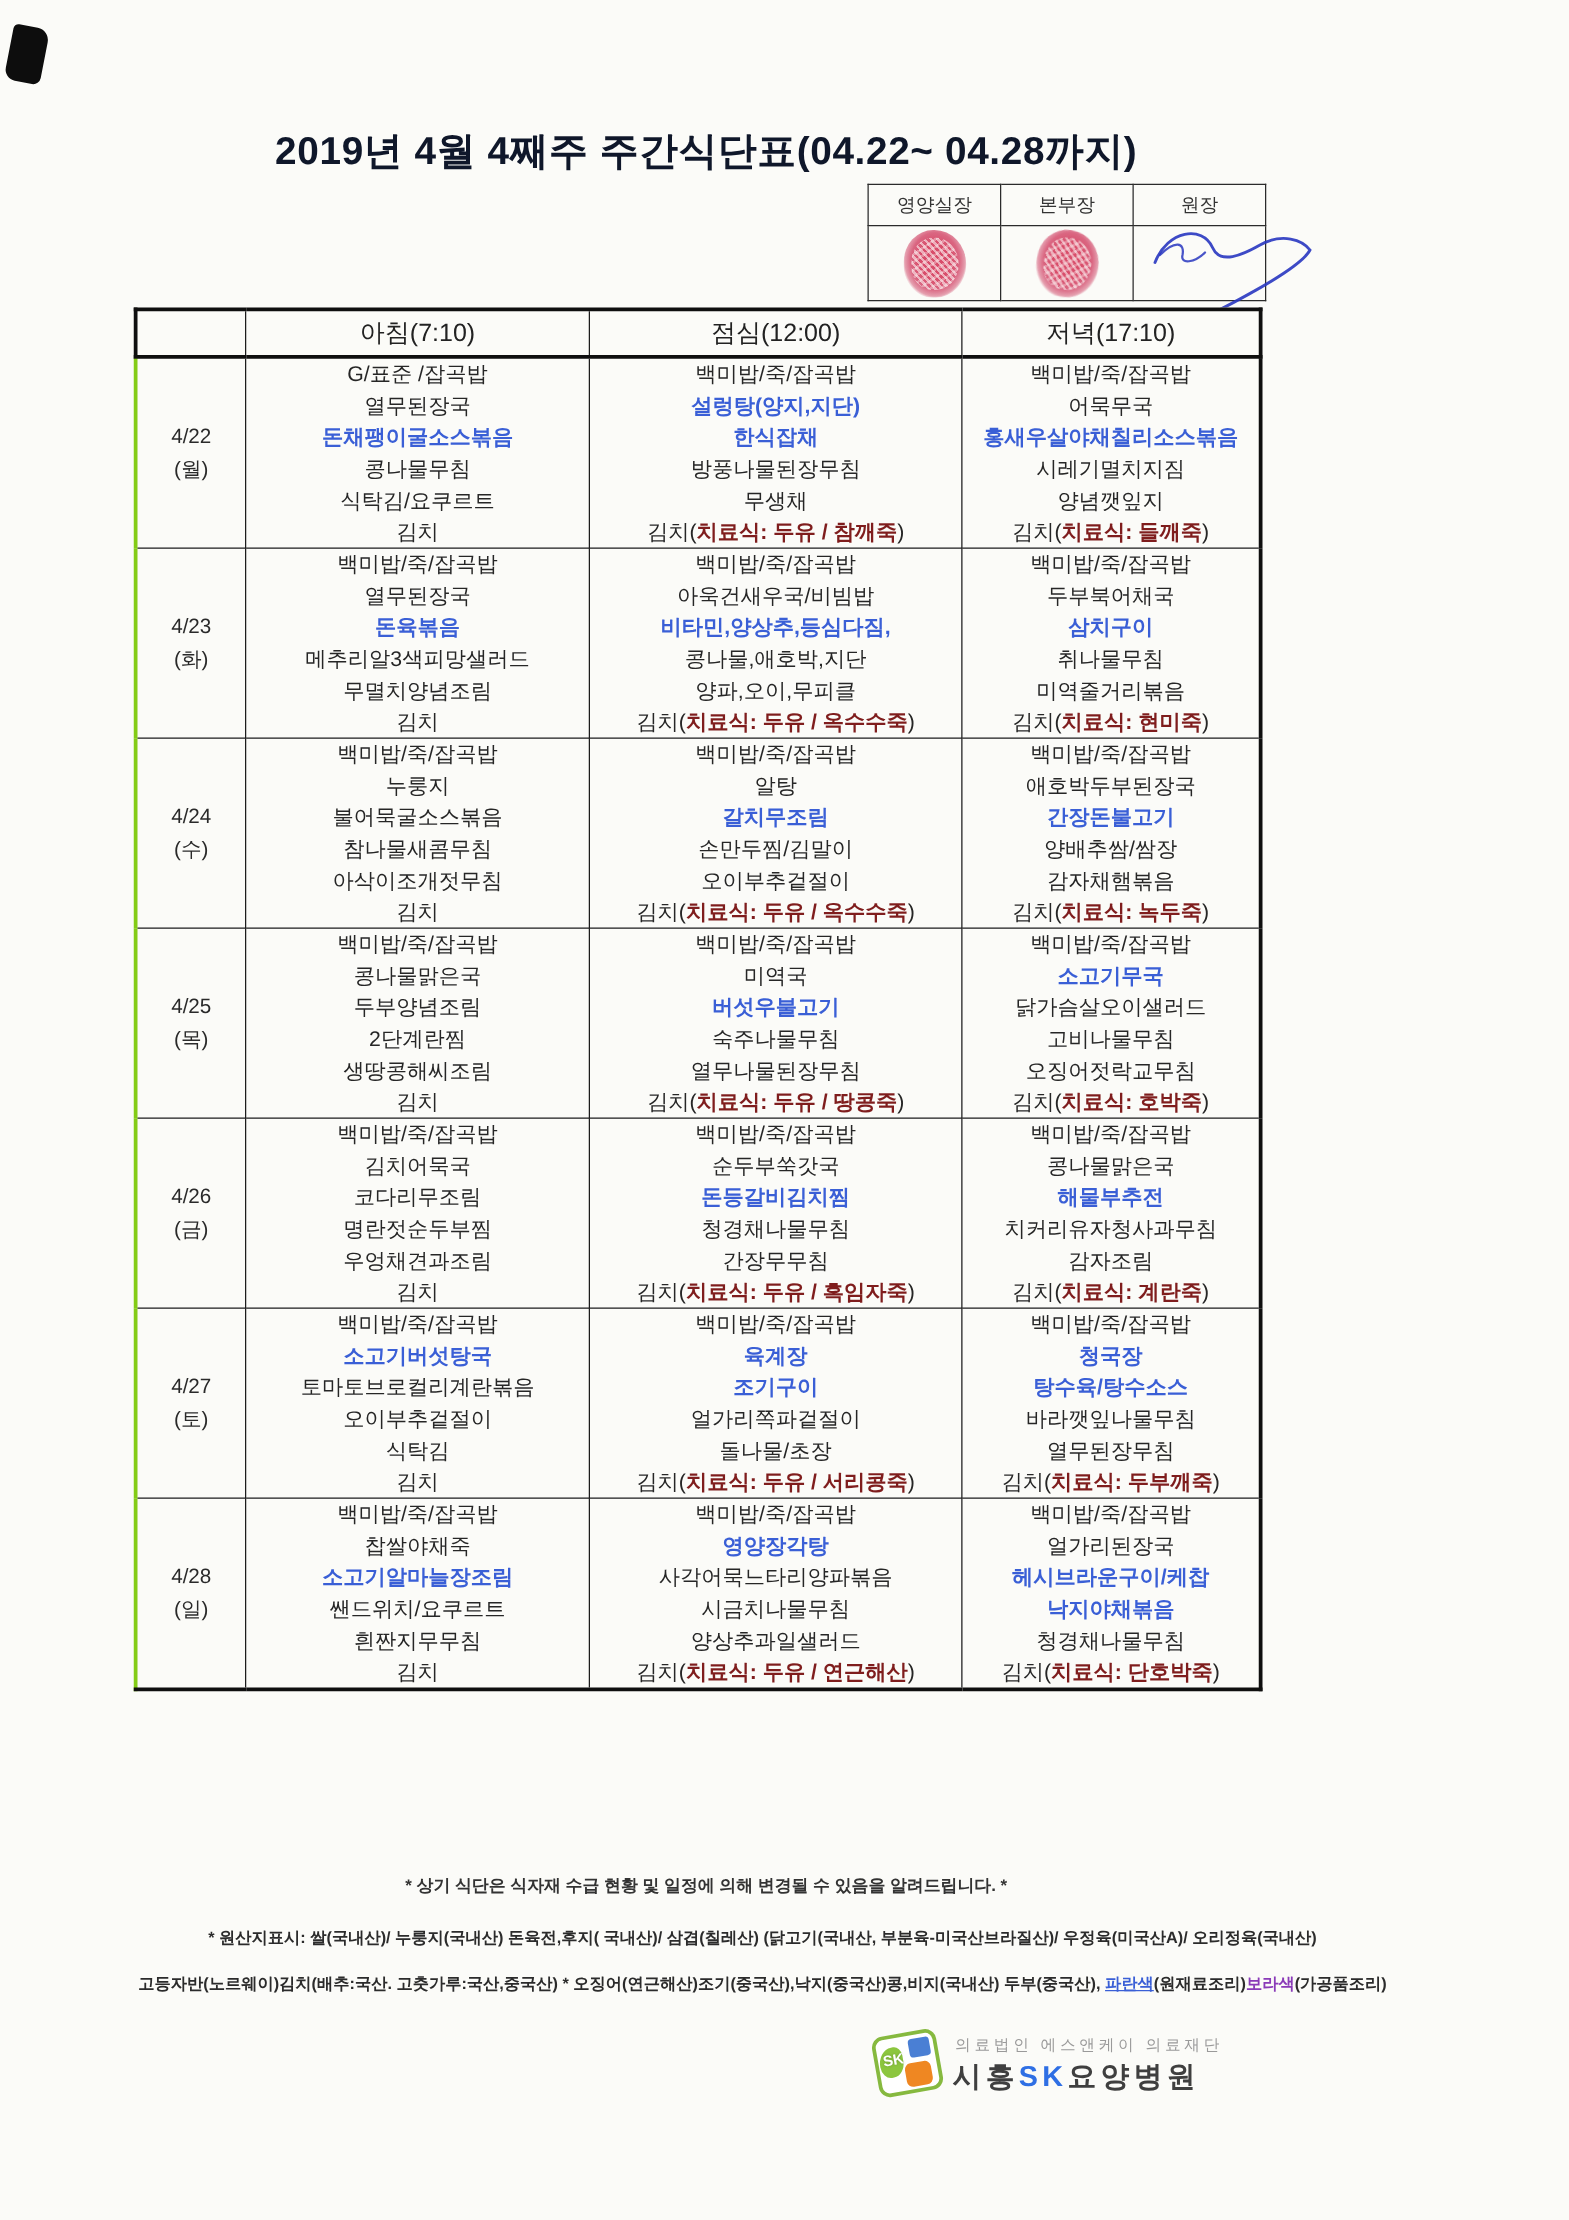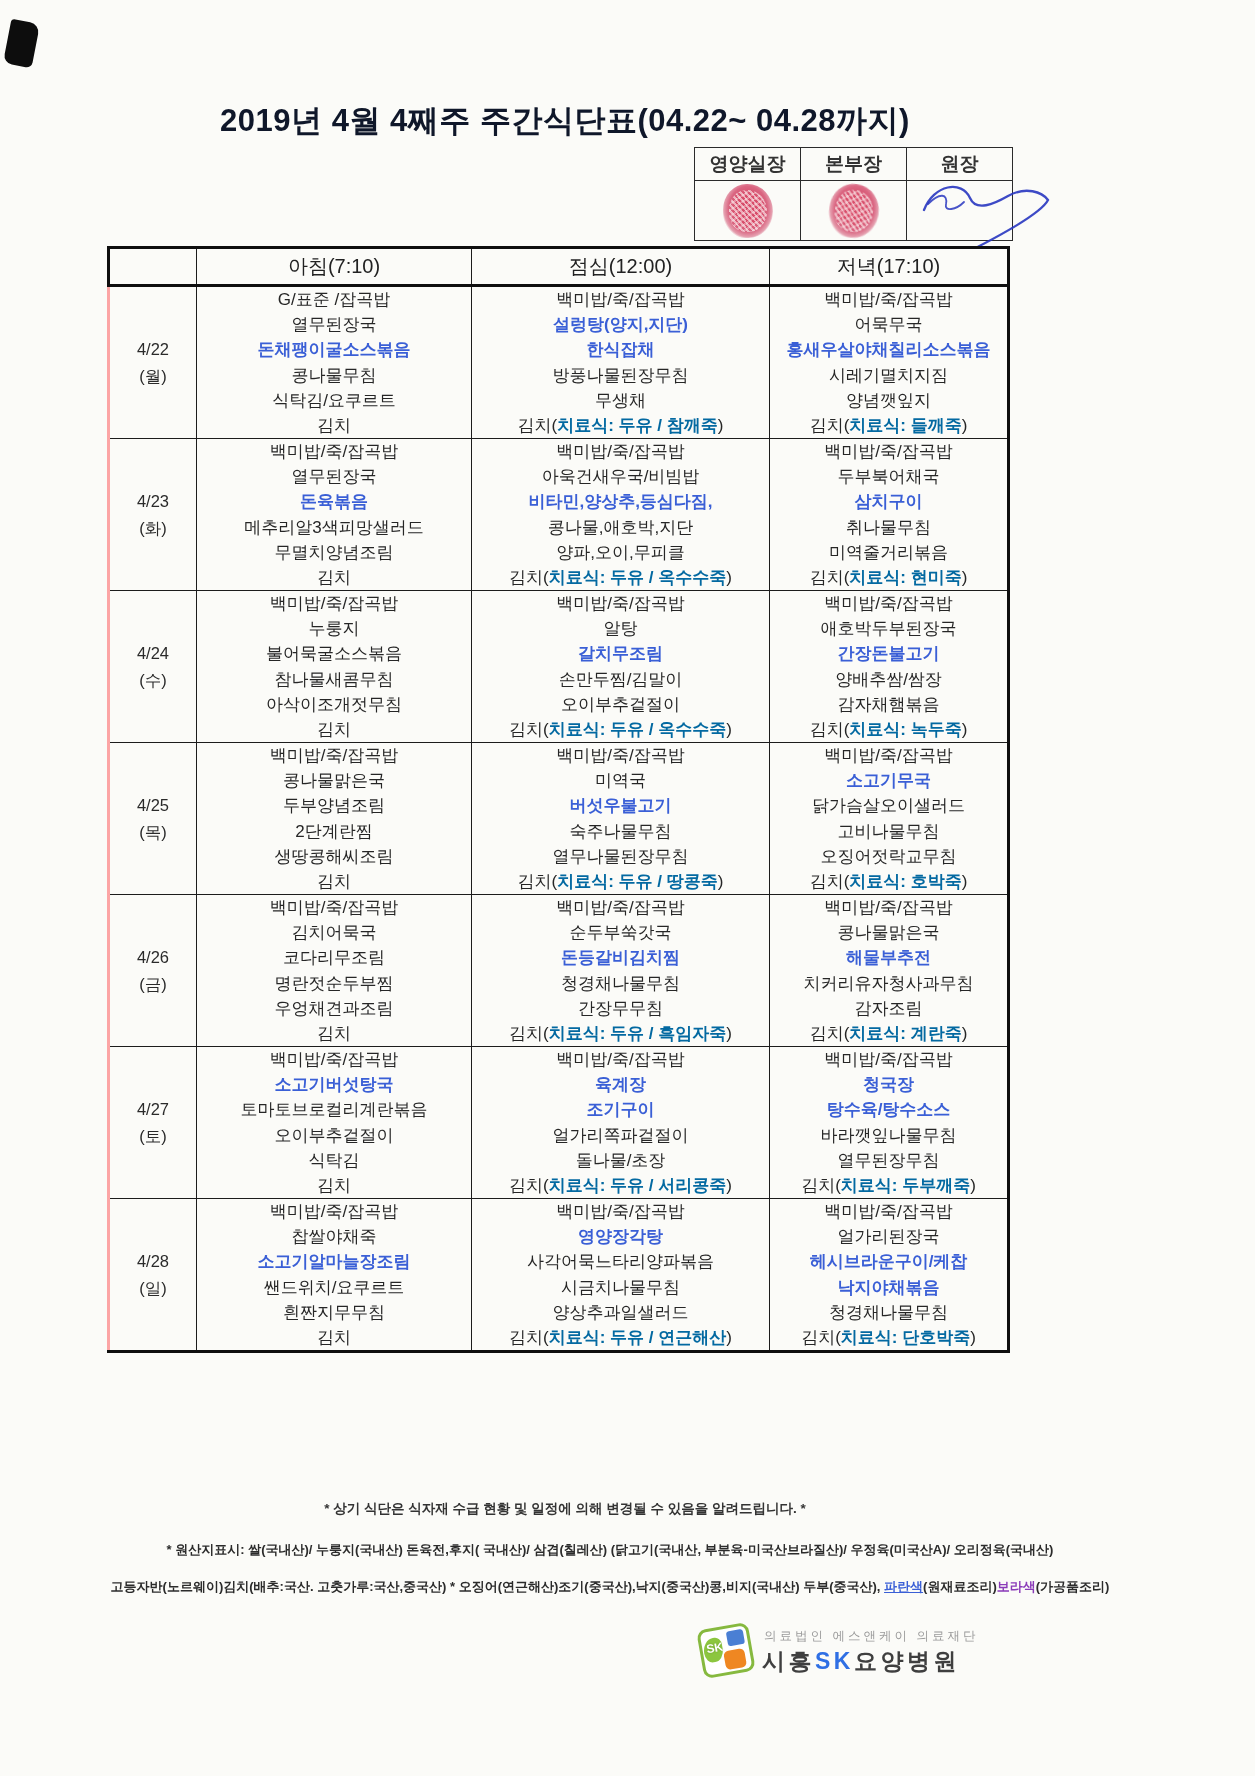--- a/index.html
+++ b/index.html
@@ -10,22 +10,22 @@
     color:#262626;
   }
   
   .scan-mark{position:absolute;left:7px;top:21px;width:29px;height:45px;background:#0d0d0d;
     transform:rotate(11deg);border-radius:4px 10px 6px 9px;}
   
   .page-title{position:absolute;left:0;top:100px;width:1130px;text-align:center;
     font-size:31px;font-weight:bold;color:#0f172a;letter-spacing:0.5px;}
   
   .approval{position:absolute;left:694px;top:147px;border-collapse:collapse;}
-  .approval th{width:103px;height:30px;border:1.6px solid #2b2b2b;font-size:19px;
-    font-weight:bold;color:#333;background:#fbfbf8;}
+  .approval th{width:103px;height:30px;border:1.6px solid #2b2b2b;font-size:15px;
+    font-weight:normal;color:#333;background:#fbfbf8;}
   .approval td{height:57px;border:1.6px solid #2b2b2b;text-align:center;vertical-align:middle;}
   .stamp{width:50px;height:54px;margin:0 auto;border-radius:48% 52% 50% 46%;position:relative;
     background:radial-gradient(ellipse at 50% 46%,rgba(213,62,94,.92) 0 34%,rgba(205,45,84,.72) 55%,rgba(198,32,74,.42) 68%,rgba(190,25,64,0) 74%);
     filter:blur(.35px);}
   .stamp::after{content:"";position:absolute;inset:6px;border-radius:inherit;
     background:repeating-linear-gradient(48deg,rgba(255,255,255,0) 0 2px,rgba(255,252,250,.55) 2px 4px),
                repeating-linear-gradient(-35deg,rgba(255,255,255,0) 0 3px,rgba(255,250,250,.35) 3px 5px);}
   .stamp2{transform:rotate(8deg);}
   .sig-wrap{position:absolute;left:888px;top:170px;width:210px;height:120px;pointer-events:none;}
   
@@ -33,28 +33,28 @@
     background:#fbfbf8;}
   .meal-table col.c-day{width:88px;}
   .meal-table col.c-b{width:275px;}
   .meal-table col.c-l{width:298px;}
   .meal-table col.c-d{width:239px;}
   .meal-table th{height:33px;border:1.6px solid #1c1c1c;border-top:3px solid #0f0f0f;
     border-bottom:3px solid #0f0f0f;font-size:20px;font-weight:normal;color:#222;}
   .meal-table th:first-child{border-left:3px solid #0f0f0f;}
   .meal-table th:last-child{border-right:3px solid #0f0f0f;}
   .meal-table td{height:151px;border:1.6px solid #1c1c1c;padding:0;vertical-align:middle;text-align:center;}
-  .meal-table tr td:first-child{border-left:3px solid #fca5a5;}
+  .meal-table tr td:first-child{border-left:3px solid #84cc16;}
   .meal-table tr td:last-child{border-right:3px solid #0f0f0f;}
   .meal-table tr:last-child td{border-bottom:3px solid #0f0f0f;}
   .day-cell{font-size:16.5px;line-height:27px;color:#2a2a2a;}
   .menu-line{height:25.1px;line-height:25.1px;font-size:17px;white-space:nowrap;}
   .k{color:#262626;}
   .u{color:#3a5fd6;font-weight:bold;}
-  .r{color:#0369a1;font-weight:bold;}
+  .r{color:#7f1d1d;font-weight:bold;}
   
   .change-note{position:absolute;left:0;top:1500px;width:1130px;text-align:center;
     font-size:13.5px;font-weight:600;color:#333;}
   .origin1{position:absolute;left:0;top:1541px;width:1220px;text-align:center;
     font-size:13px;font-weight:bold;color:#2b2b2b;}
   .origin2{position:absolute;left:0;top:1578px;width:1220px;text-align:center;
     font-size:13px;font-weight:bold;color:#2b2b2b;}
   .origin2 .blue{color:#3a5fd6;text-decoration:underline;}
   .origin2 .purple{color:#8a3bb8;}
   

